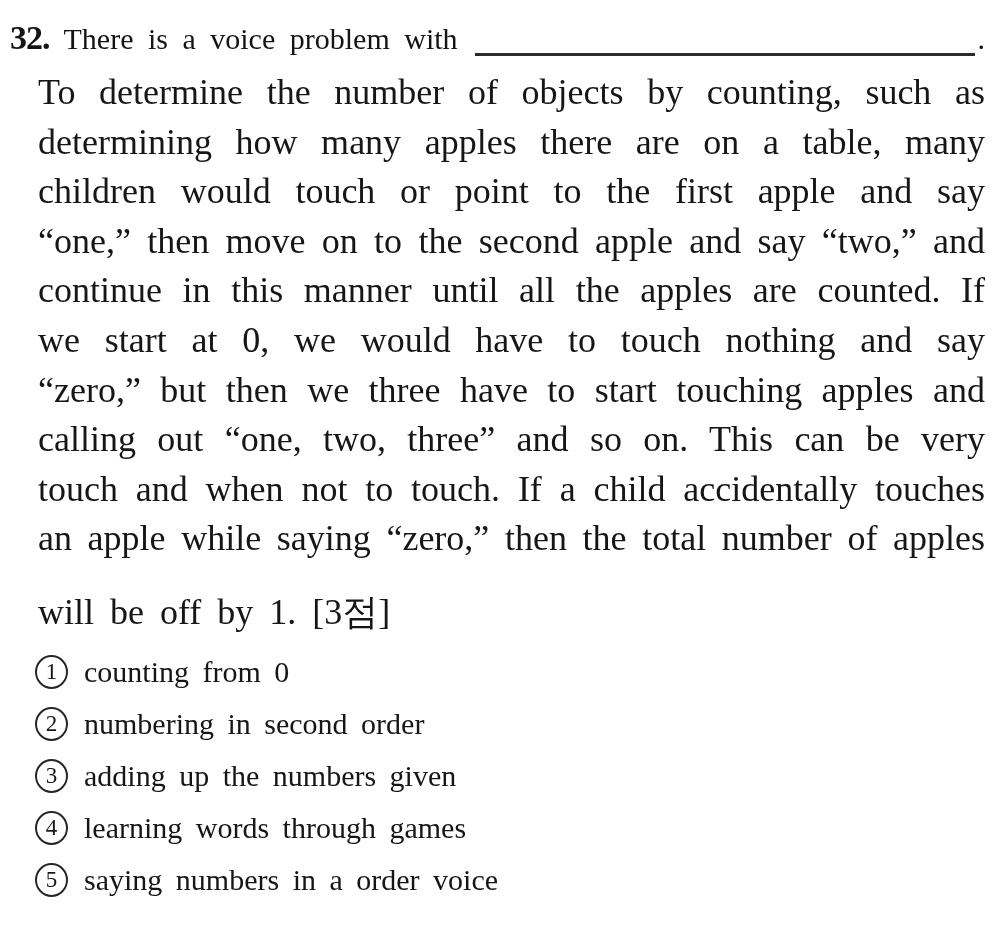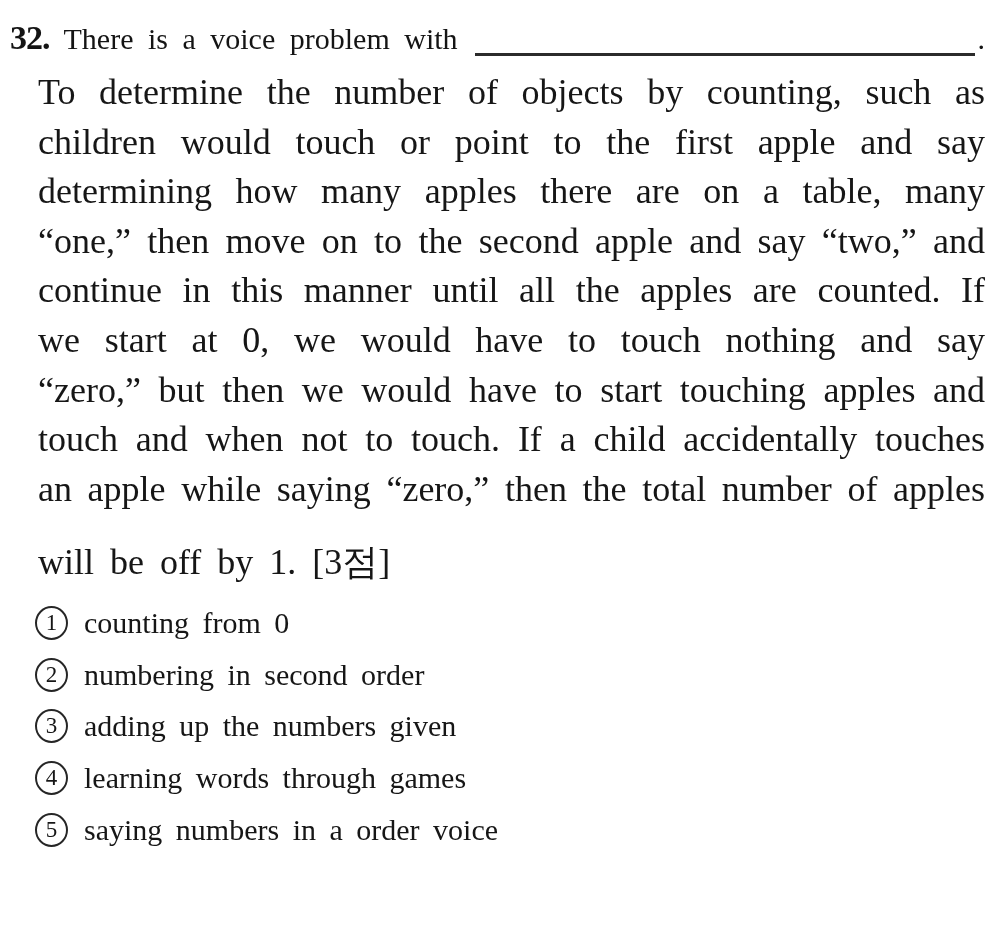--- a/index.html
+++ b/index.html
@@ -97,26 +97,27 @@
 
   <div class="question-line">
     <span class="qnum">32.</span>
     <span class="stem">There is a voice problem with</span>
     <span class="blank"></span>
     <span class="period">.</span>
   </div>
 
   <div class="passage">
     <div class="pline">To determine the number of objects by counting, such as</div>
+    <div class="pline">determining how many apples there are on a table, many</div>
     <div class="pline">children would touch or point to the first apple and say</div>
-    <div class="pline">determining how many apples there are on a table, many</div>
     <div class="pline">“one,” then move on to the second apple and say “two,” and</div>
     <div class="pline">continue in this manner until all the apples are counted. If</div>
     <div class="pline">we start at 0, we would have to touch nothing and say</div>
-    <div class="pline">“zero,” but then we would have to start touching apples and</div>
+    <div class="pline">“zero,” but then we three have to start touching apples and</div>
+    <div class="pline">calling out “one, two, three” and so on. This can be very</div>
     <div class="pline">touch and when not to touch. If a child accidentally touches</div>
     <div class="pline">an apple while saying “zero,” then the total number of apples</div>
     <div class="pline last">will be off by 1. [3점]</div>
   </div>
 
   <div class="options">
     <div class="option">
       <span class="marker">1</span>
       <span class="option-label">counting from 0</span>
     </div>

